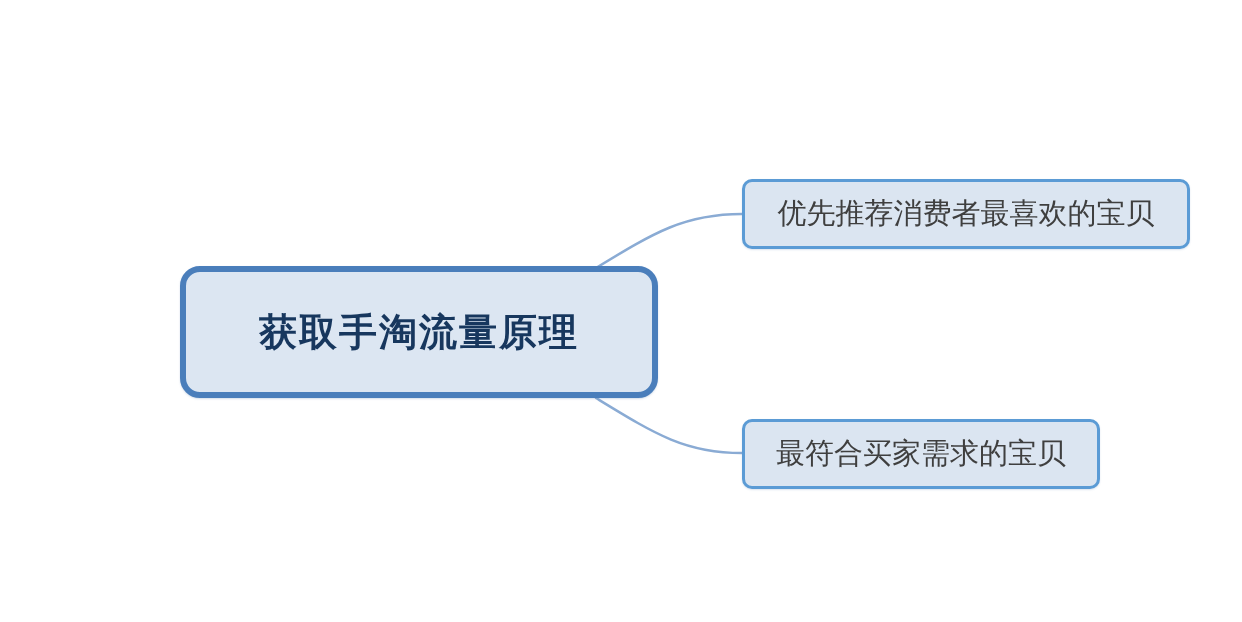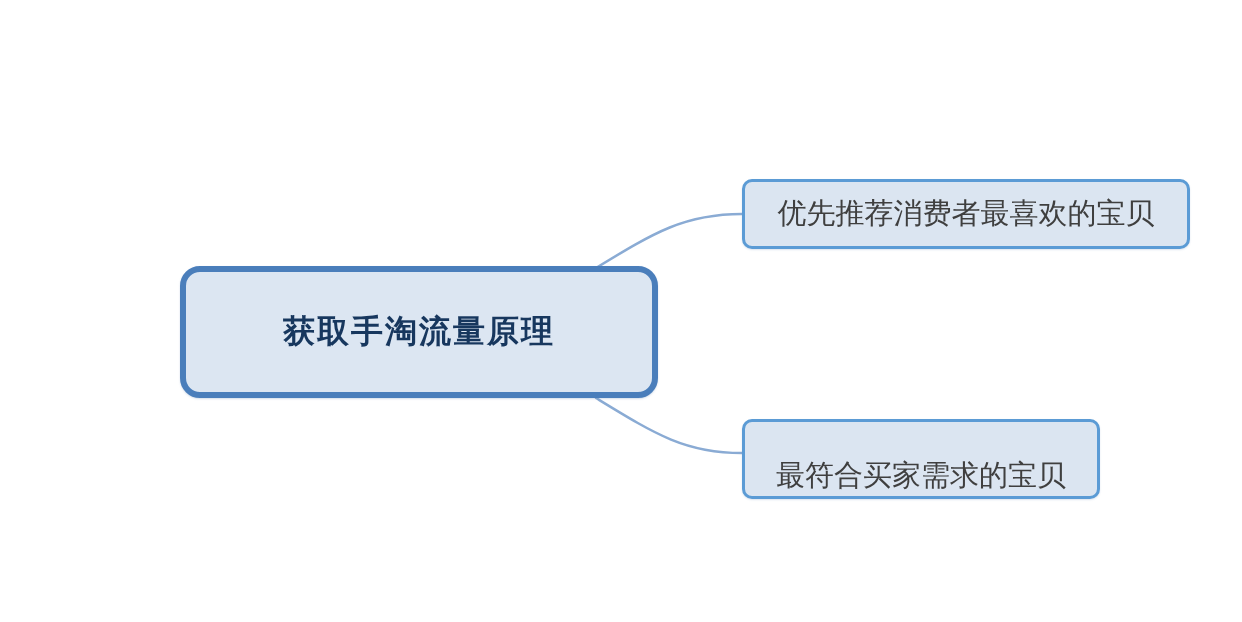--- a/index.html
+++ b/index.html
@@ -35,21 +35,21 @@
   .root-node {
     left: 180px;
     top: 266px;
     width: 478px;
     height: 132px;
     border: 6px solid #4a7ebb;
     border-radius: 20px;
     box-shadow: 0 1px 2px rgba(80,120,170,0.25);
   }
   .root-node .label {
-    font-size: 32px;
+    font-size: 38px;
     font-weight: bold;
     color: #17375e;
     letter-spacing: 2px;
     white-space: nowrap;
   }
   .child-node {
     border: 3px solid #5b9bd5;
     border-radius: 10px;
     background: #dbe5f1;
     box-shadow: 0 1px 2px rgba(80,120,170,0.2);
@@ -63,22 +63,21 @@
     left: 742px;
     top: 179px;
     width: 448px;
     height: 70px;
     align-items: center;
   }
   .child-bottom {
     left: 742px;
     top: 419px;
     width: 358px;
-    height: 80px;
-    align-items: flex-end;
+    height: 70px;
   }
 </style>
 </head>
 <body>
 
 <div class="canvas">
 
   <svg class="connector-layer" width="1242" height="622" viewBox="0 0 1242 622">
     <path d="M 596 268 C 655 232, 685 214, 742 214" fill="none" stroke="#8aabd4" stroke-width="2.5" stroke-linecap="round"></path>
     <path d="M 596 398 C 655 434, 685 453, 742 453" fill="none" stroke="#8aabd4" stroke-width="2.5" stroke-linecap="round"></path>

